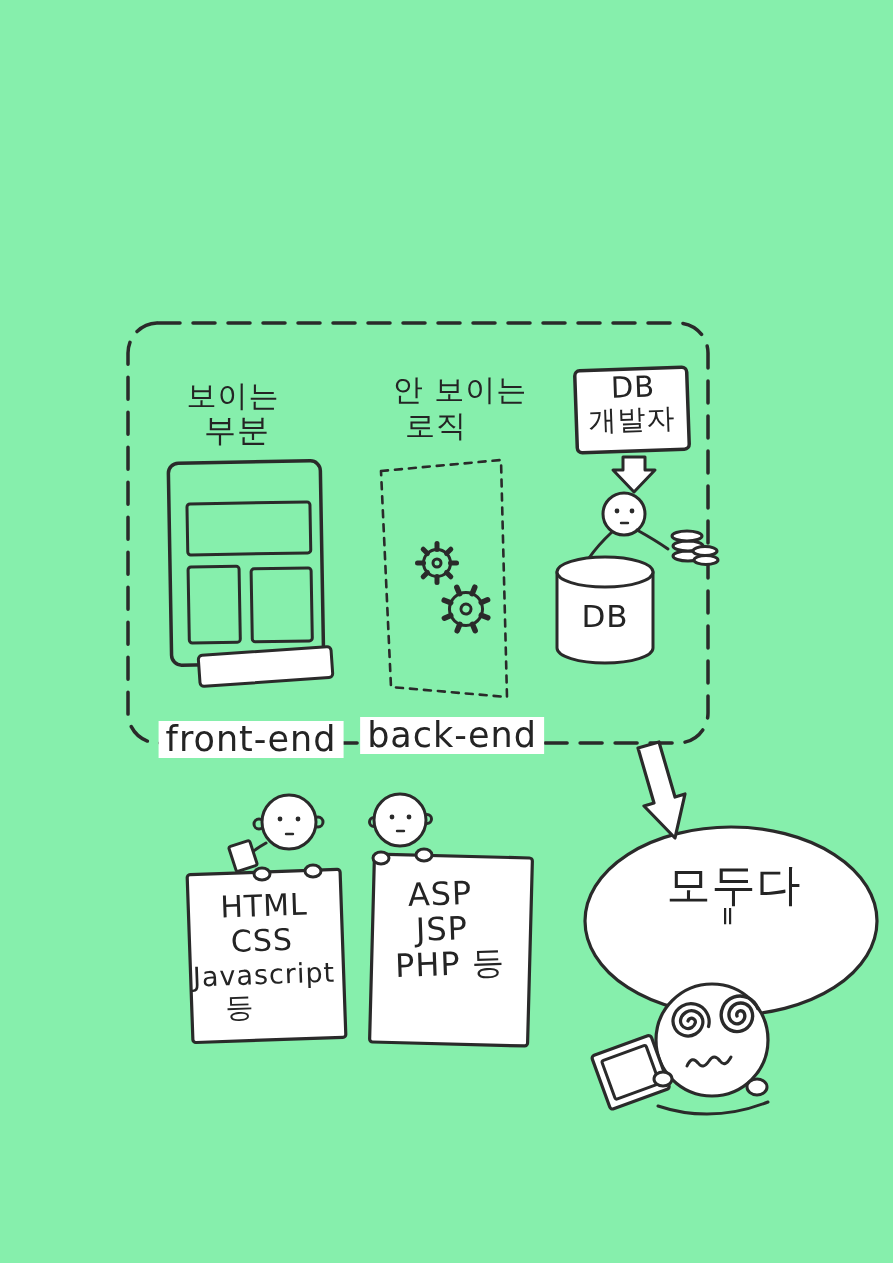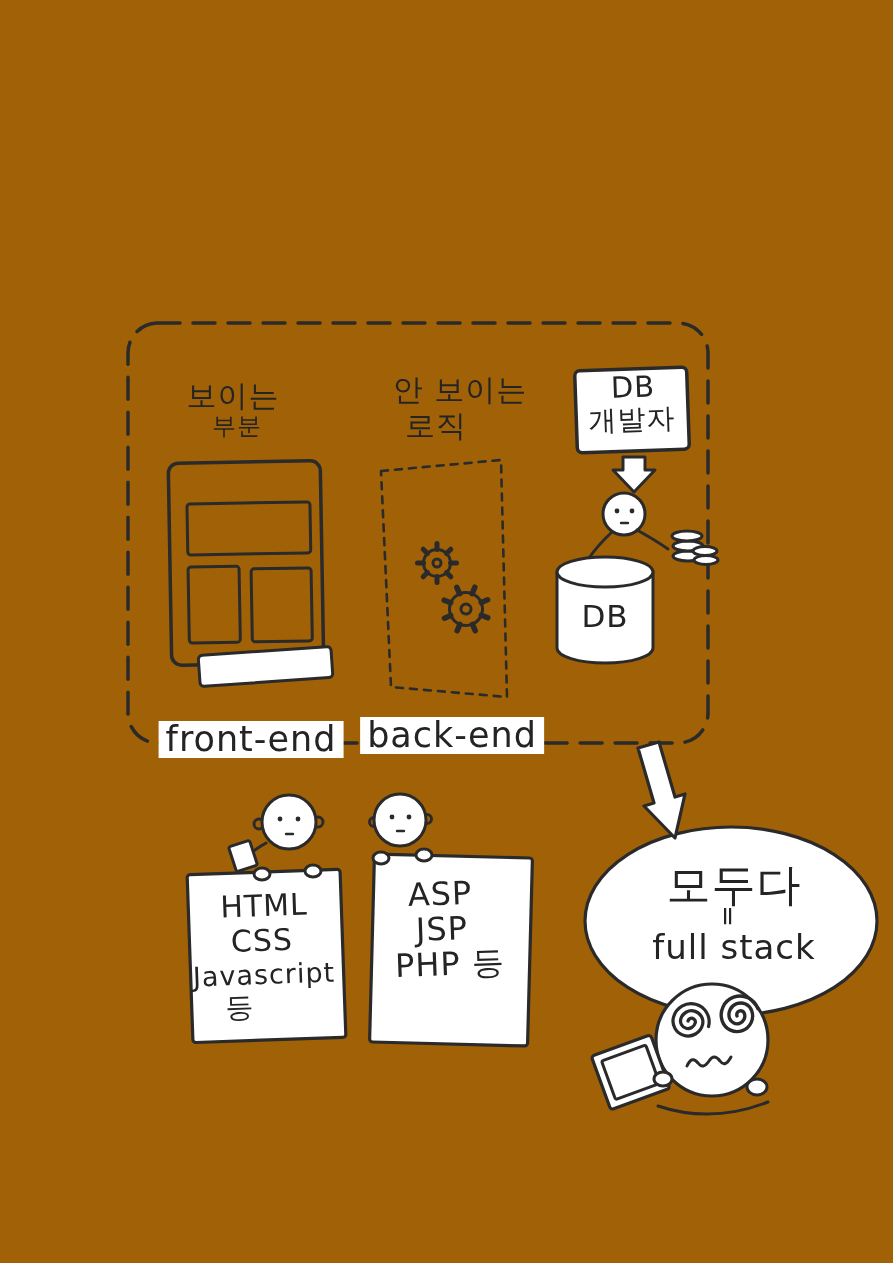--- a/index.html
+++ b/index.html
@@ -4,21 +4,21 @@
 <style>
   html, body {
     margin: 0;
     padding: 0;
     background: #ffffff;
   }
   .stage {
     position: relative;
     width: 893px;
     height: 1263px;
-    background: #a16207;
+    background: #86efac;
     overflow: hidden;
     font-family: "DejaVu Sans", "Liberation Sans", sans-serif;
   }
   .art {
     position: absolute;
     left: 0;
     top: 0;
     width: 893px;
     height: 1263px;
   }
@@ -152,21 +152,21 @@
         <line x1="397" y1="831" x2="404" y2="831" stroke-width="2.4"></line>
       </g>
       <rect x="372" y="856" width="158" height="188" rx="3" transform="rotate(1.5 451 950)" fill="#ffffff" stroke-width="3.2"></rect>
       <ellipse cx="381" cy="858" rx="8" ry="6" fill="#ffffff"></ellipse>
       <ellipse cx="424" cy="855" rx="8" ry="6" fill="#ffffff"></ellipse>
 
     </g>
   </svg>
 
   <div class="txt" style="left:233px; top:380px; font-size:30px;">보이는</div>
-  <div class="txt" style="left:237px; top:414px; font-size:24px;">부분</div>
+  <div class="txt" style="left:237px; top:414px; font-size:32px;">부분</div>
 
   <div class="txt" style="left:460px; top:374px; font-size:30px;">안 보이는</div>
   <div class="txt" style="left:436px; top:410px; font-size:30px;">로직</div>
 
   <div class="txt rot-n2" style="left:633px; top:372px; font-size:29px;">DB</div>
   <div class="txt rot-n2" style="left:632px; top:405px; font-size:28px;">개발자</div>
 
   <div class="txt" style="left:605px; top:600px; font-size:31px;">DB</div>
 
   <div class="txt label-bg" style="left:452px; top:717px; font-size:35px;">back-end</div>
@@ -176,15 +176,14 @@
   <div class="txt rot-n2" style="left:262px; top:925px; font-size:30px;">CSS</div>
   <div class="txt rot-n2" style="left:264px; top:961px; font-size:27px;">Javascript</div>
   <div class="txt rot-n2" style="left:240px; top:993px; font-size:28px;">등</div>
 
   <div class="txt rot-n2" style="left:440px; top:878px; font-size:32px;">ASP</div>
   <div class="txt rot-n2" style="left:442px; top:913px; font-size:32px;">JSP</div>
   <div class="txt rot-n2" style="left:450px; top:948px; font-size:32px;">PHP 등</div>
 
   <div class="txt" style="left:734px; top:862px; font-size:44px;">모두다</div>
   <div class="txt rot-90" style="left:727px; top:903px; font-size:26px;">=</div>
-  <div class="txt" style="left:734px; top:930px; font-size:34px;">full stack</div>
 
 </div>
 
 </body></html>

